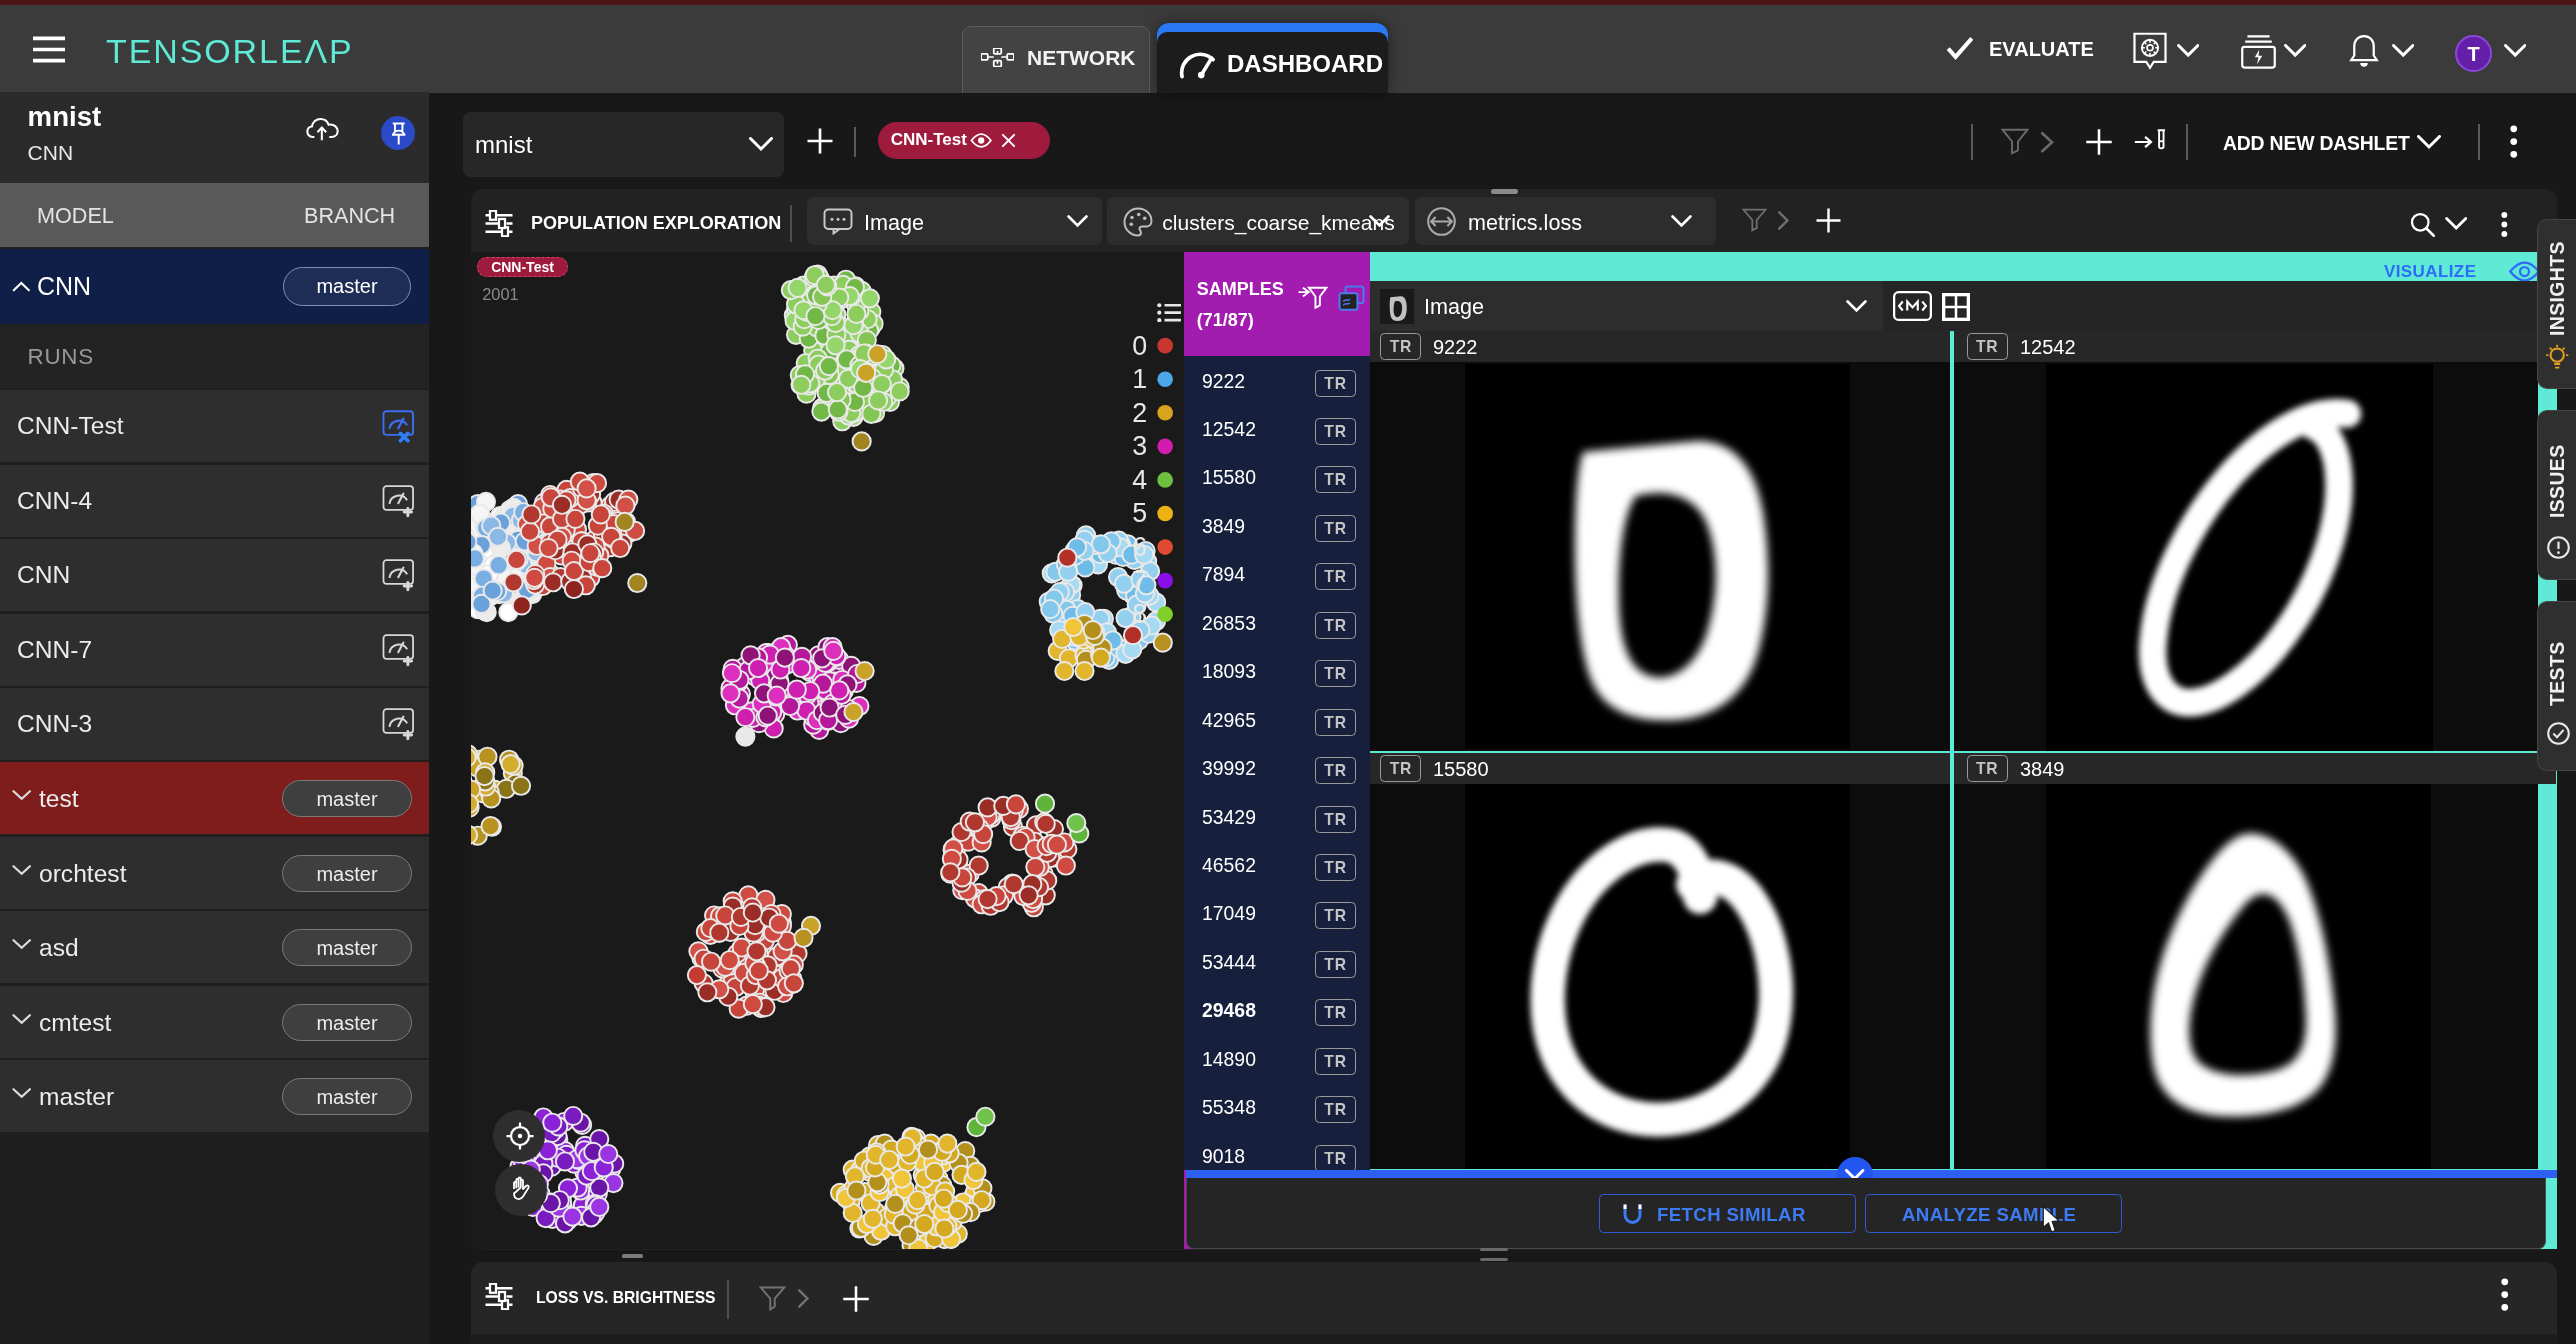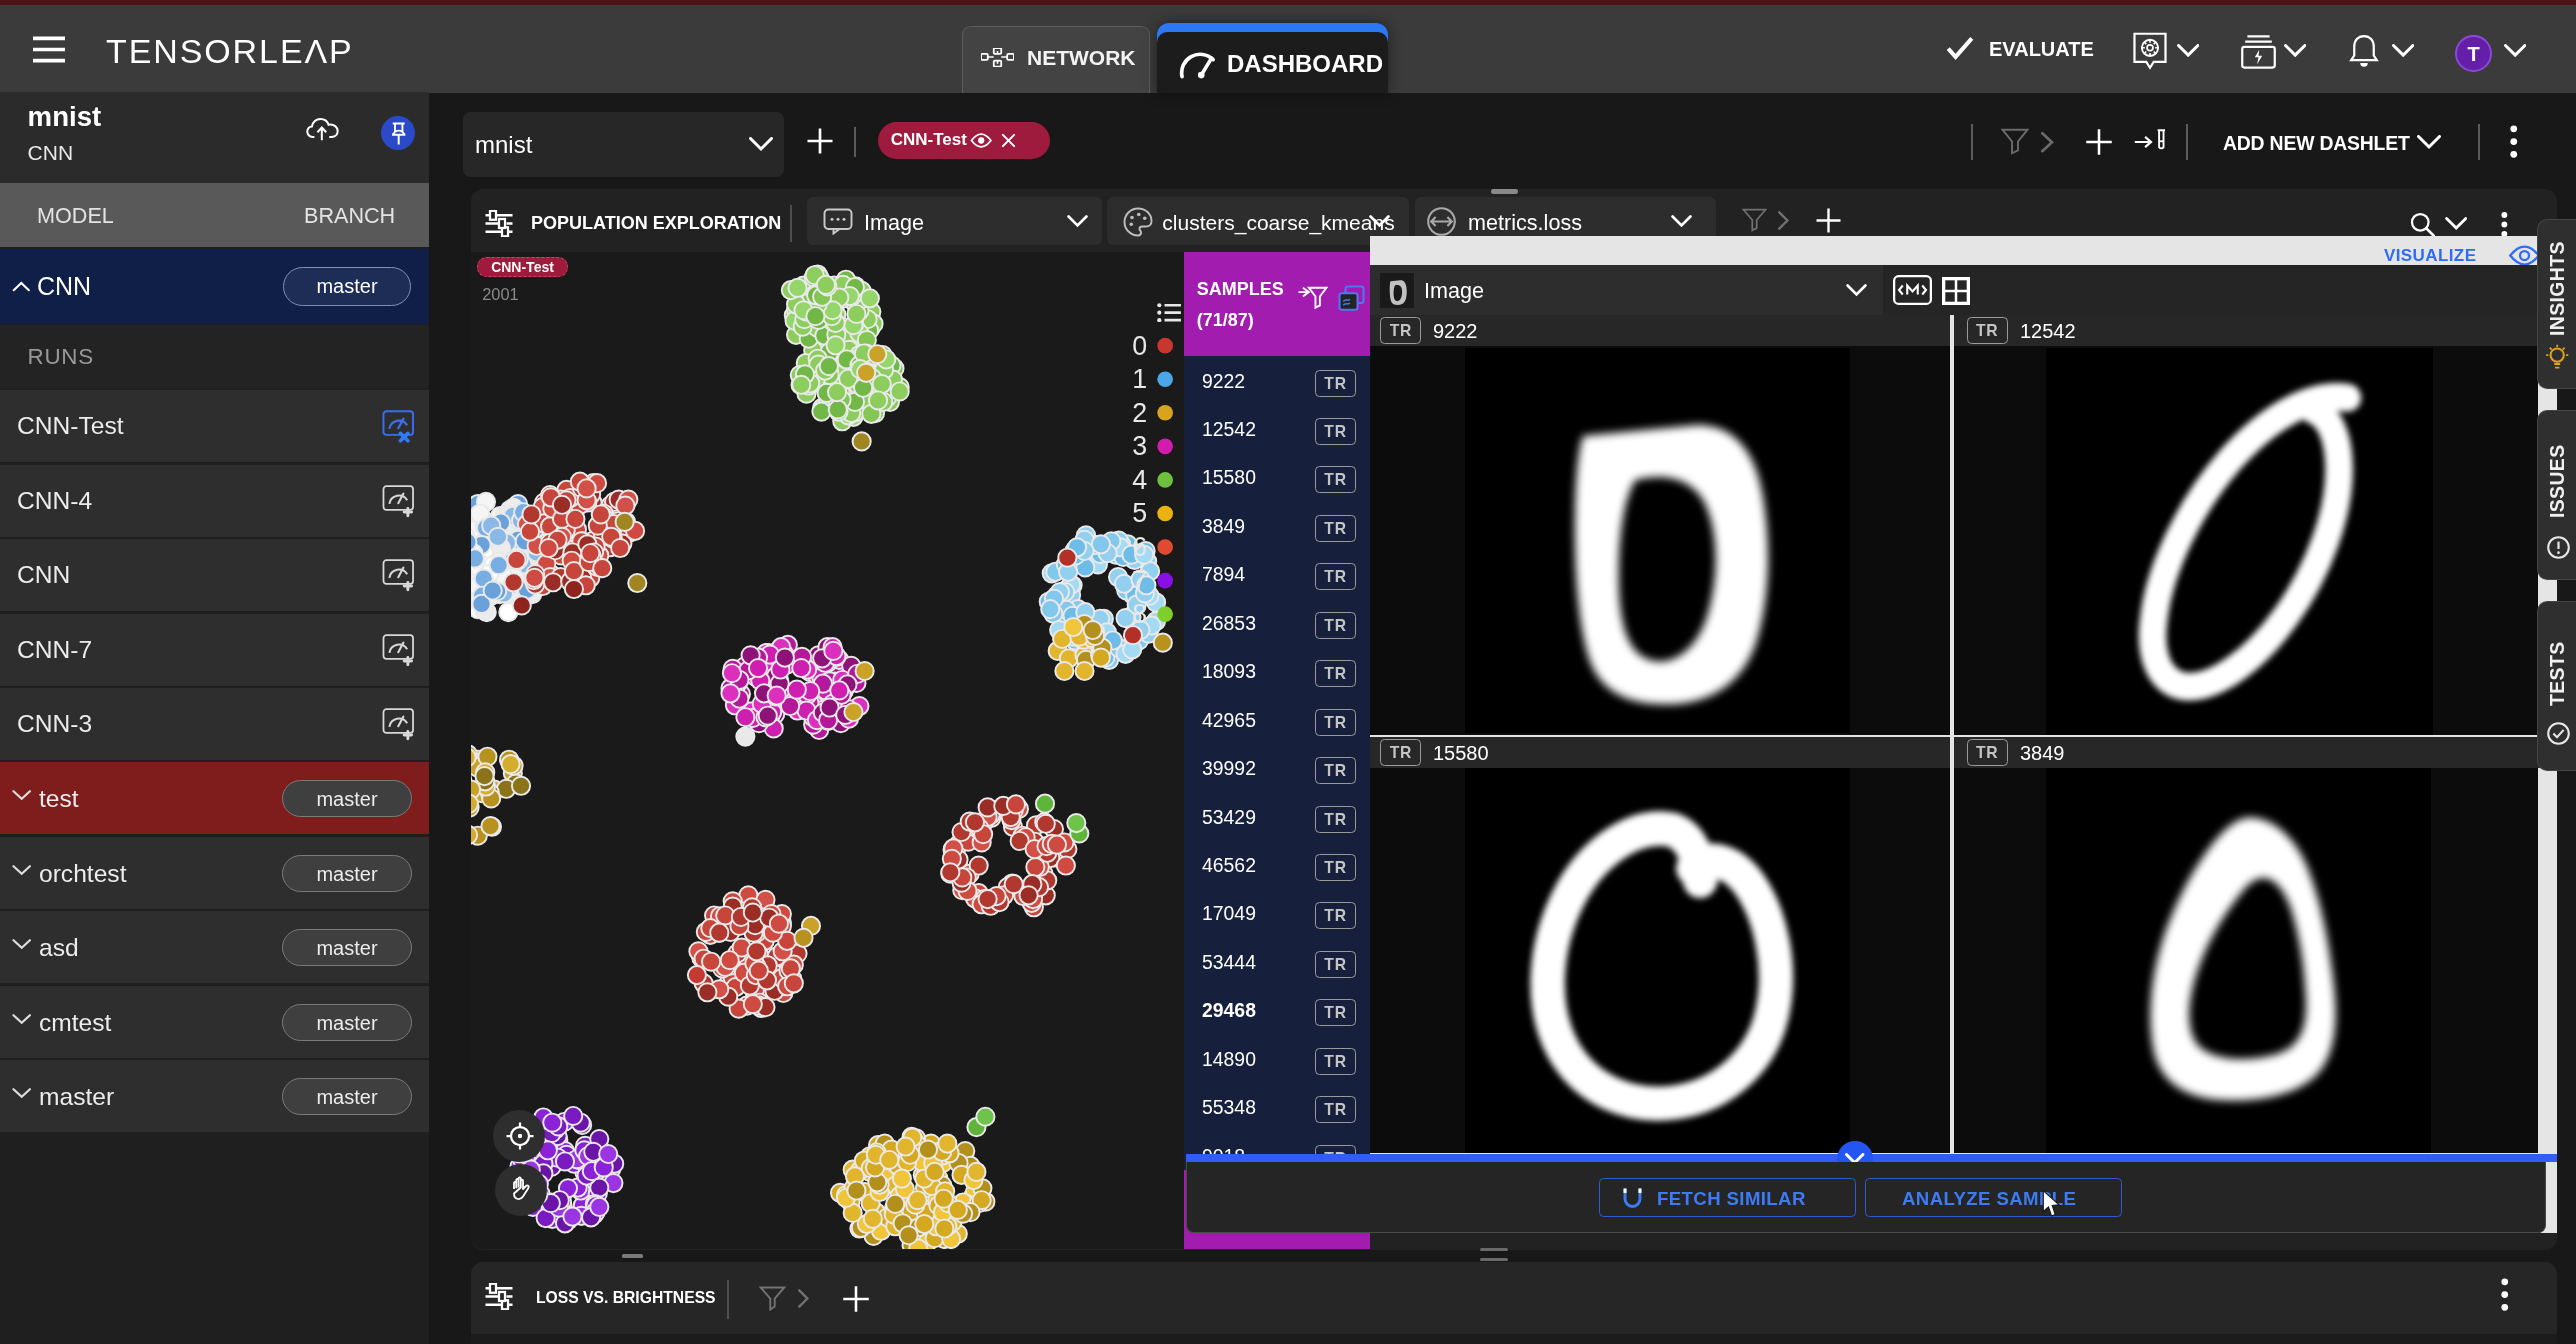--- a/index.html
+++ b/index.html
@@ -11,21 +11,21 @@
 svg { display:block; }
 </style></head>
 <body>
 
 <div class="abs" style="left:0;top:0;width:2576px;height:4.5px;background:#4d1418;"></div>
 
 <div class="abs" style="left:0;top:4.5px;width:2576px;height:88px;background:#3b3b3b;">
   <svg class="abs" style="left:33px;top:31px;" width="32" height="27" viewBox="0 0 43 36">
       <path d="M0 3 H43 M0 18 H43 M0 33 H43" stroke="#fff" stroke-width="5"></path>
     </svg>
-  <span class="abs" style="left:106px;top:27px;font-size:34px;font-weight:400;letter-spacing:1.9px;color:#ffffff;">TENSORLEΛP</span>
+  <span class="abs" style="left:106px;top:27px;font-size:34px;font-weight:400;letter-spacing:1.9px;color:#5eead4;">TENSORLEΛP</span>
 
   <div class="abs" style="left:962px;top:21px;width:188px;height:67px;background:#434343;border:0.7px solid #5d5d5d;border-radius:9px 9px 0 0;border-bottom:none;">
     <svg class="abs" style="left:18px;top:21px;" width="33" height="19.4" viewBox="0 0 44 26">
       <rect x="0" y="8" width="9" height="8" rx="1.5" fill="none" stroke="#fff" stroke-width="2.4"></rect>
       <rect x="17" y="0" width="10" height="8" rx="1.5" fill="none" stroke="#fff" stroke-width="2.4"></rect>
       <rect x="17" y="17" width="10" height="8" rx="1.5" fill="none" stroke="#fff" stroke-width="2.4"></rect>
       <rect x="35" y="8" width="9" height="8" rx="1.5" fill="none" stroke="#fff" stroke-width="2.4"></rect>
       <path d="M9 12 H17 M27 12 H35 M22 8 V4 M22 17 V21" stroke="#fff" stroke-width="2.2"></path>
     </svg>
     <span class="abs" style="left:64px;top:19.4px;font-size:21px;font-weight:bold;color:#f3f3f3;">NETWORK</span>
@@ -1666,21 +1666,21 @@
       <div style="position:absolute;left:0;top:839px;width:186px;height:48px;">
 <span style="position:absolute;left:18px;top:5.2px;font-size:19.4px;color:#fff;">55348</span>
 <span class="trbox" style="position:absolute;left:131px;top:4.5px;">TR</span>
 </div>
       <div style="position:absolute;left:0;top:888px;width:186px;height:48px;">
 <span style="position:absolute;left:18px;top:5.2px;font-size:19.4px;color:#fff;">9018</span>
 <span class="trbox" style="position:absolute;left:131px;top:4.5px;">TR</span>
 </div>
   </div>
 
-  <div class="abs" style="left:899px;top:47px;width:1187px;height:997px;background:#e5e5e5;">
+  <div class="abs" style="left:899px;top:63px;width:1187px;height:997px;background:#5eead4;">
     <span class="abs" style="left:1014px;top:9.7px;font-size:17px;font-weight:bold;color:#2e6bf7;letter-spacing:0.4px;">VISUALIZE</span>
     <svg class="abs" style="left:1138px;top:9px;" width="33" height="21" viewBox="0 0 44 28">
         <path d="M3 14 C10 5 17 2 22 2 C27 2 34 5 41 14 C34 23 27 26 22 26 C17 26 10 23 3 14 Z" fill="none" stroke="#2e6bf7" stroke-width="3"></path>
         <circle cx="22" cy="14" r="6" fill="none" stroke="#2e6bf7" stroke-width="3"></circle>
       </svg>
 
     <div class="abs" style="left:0;top:29px;width:1187px;height:50px;background:#252525;">
       <div class="abs" style="left:0;top:0;width:513px;height:50px;background:#2d2d2d;"></div>
       <div class="abs" style="left:9.7px;top:7.5px;width:34px;height:35px;background:#3d3d3d;">
           <svg width="34" height="35" viewBox="0 0 28 28" style="display:block;background:#1a1a1a;">

